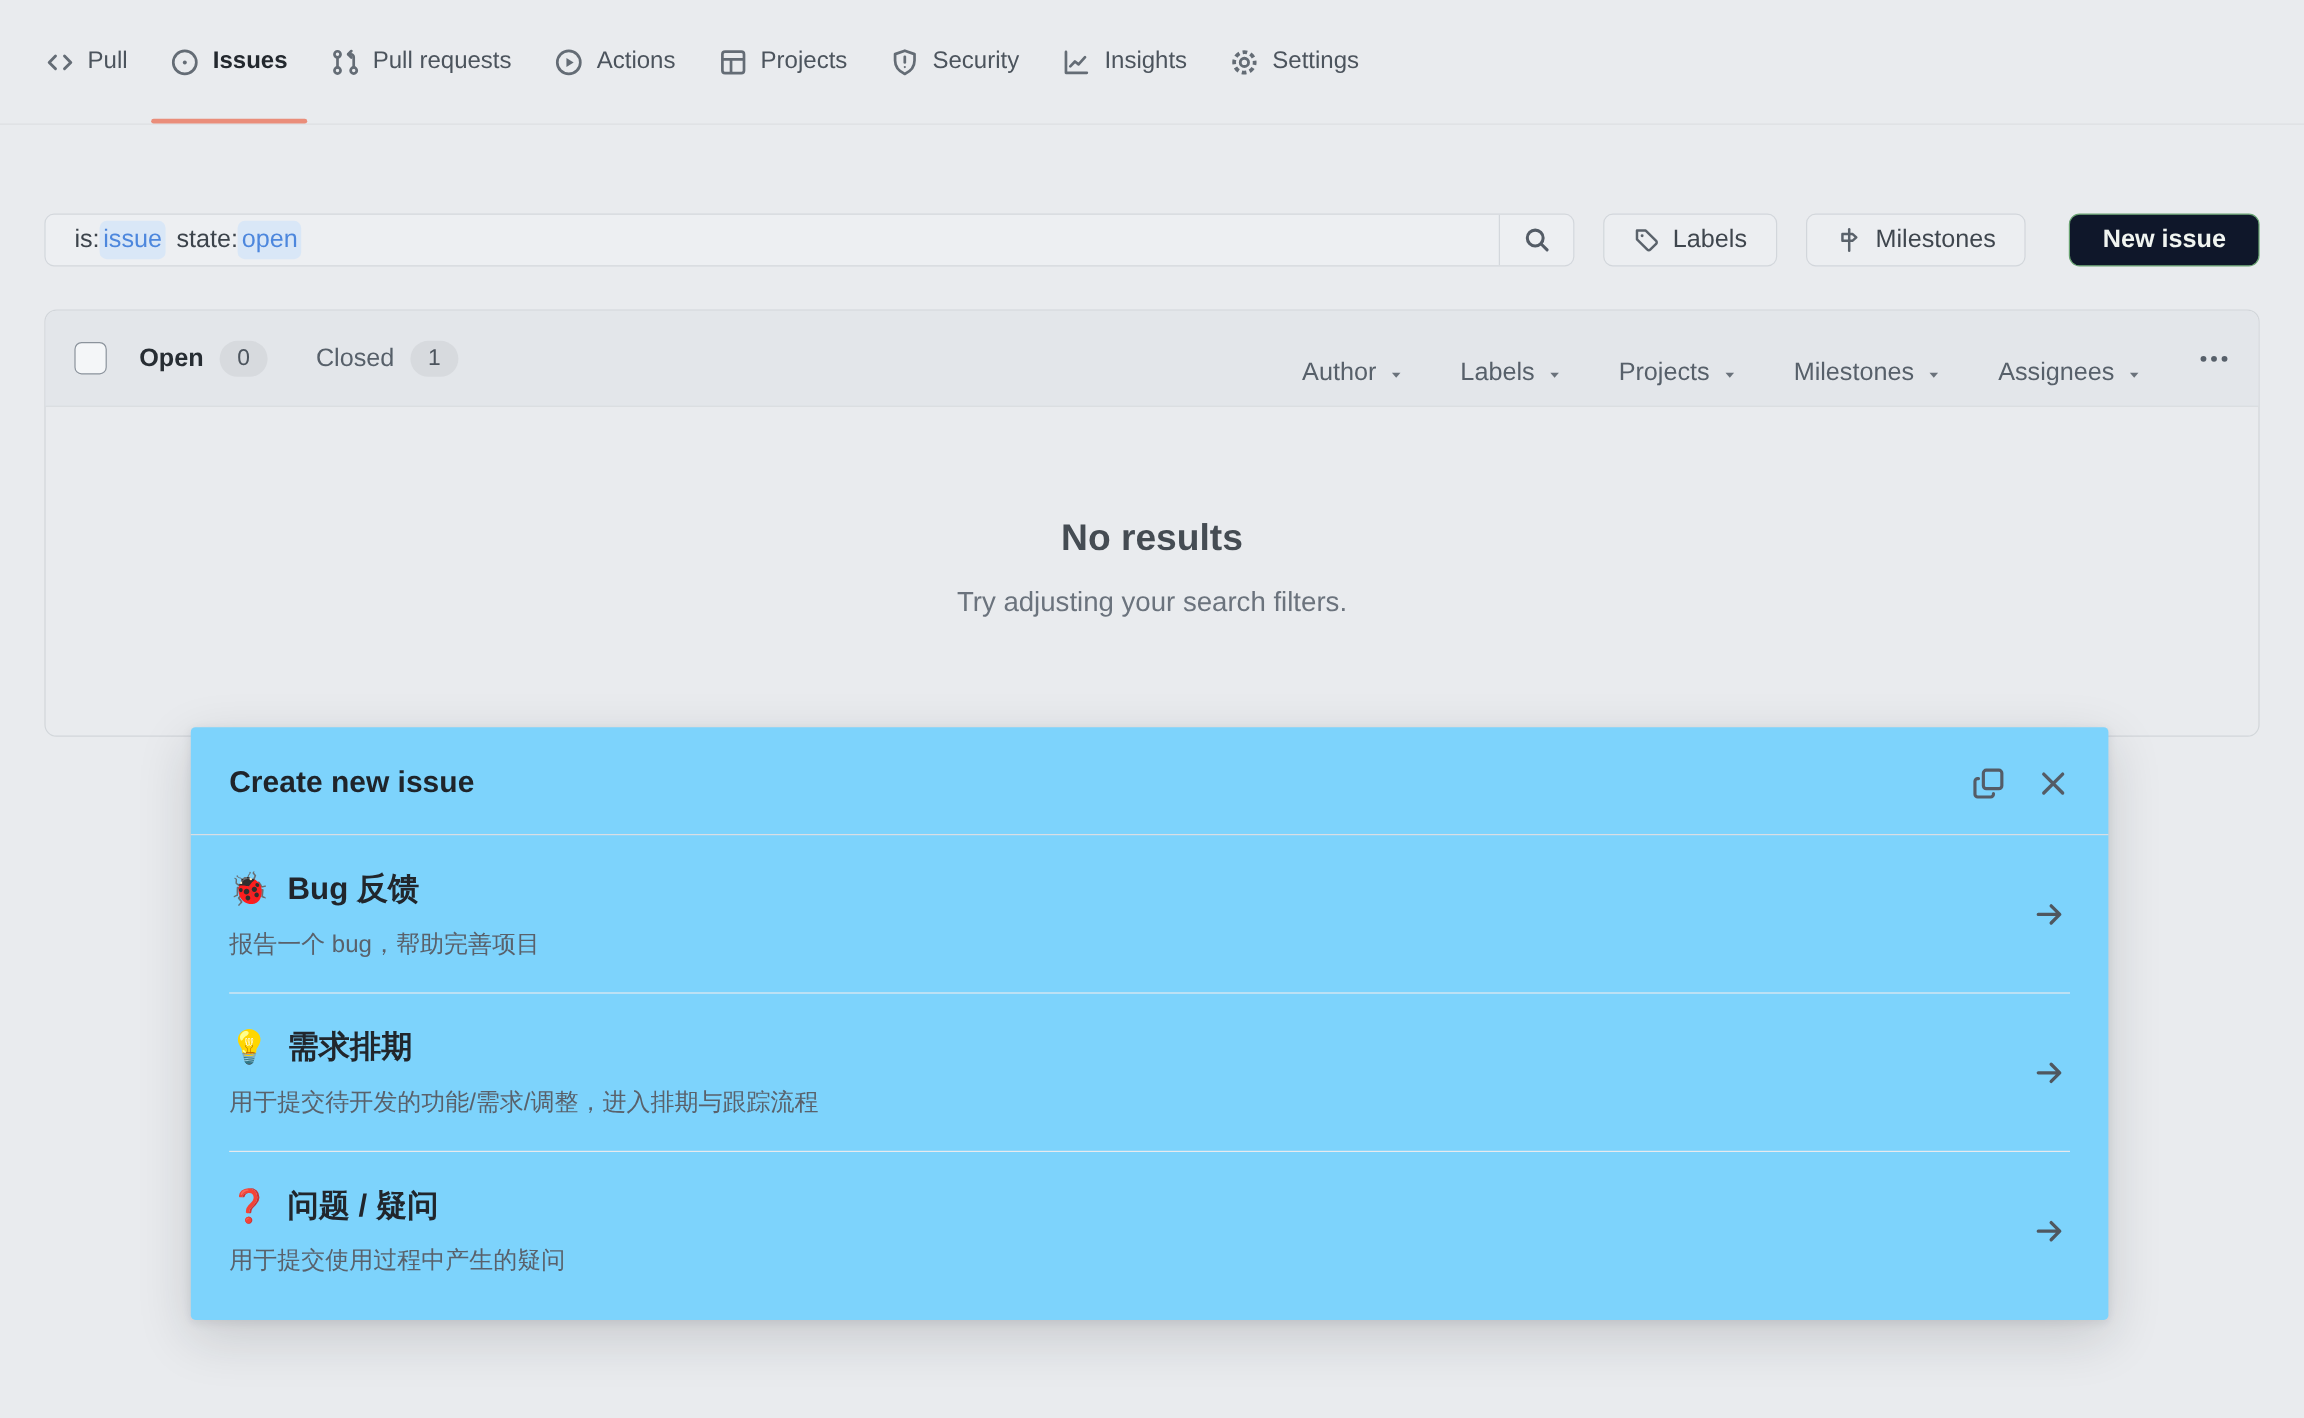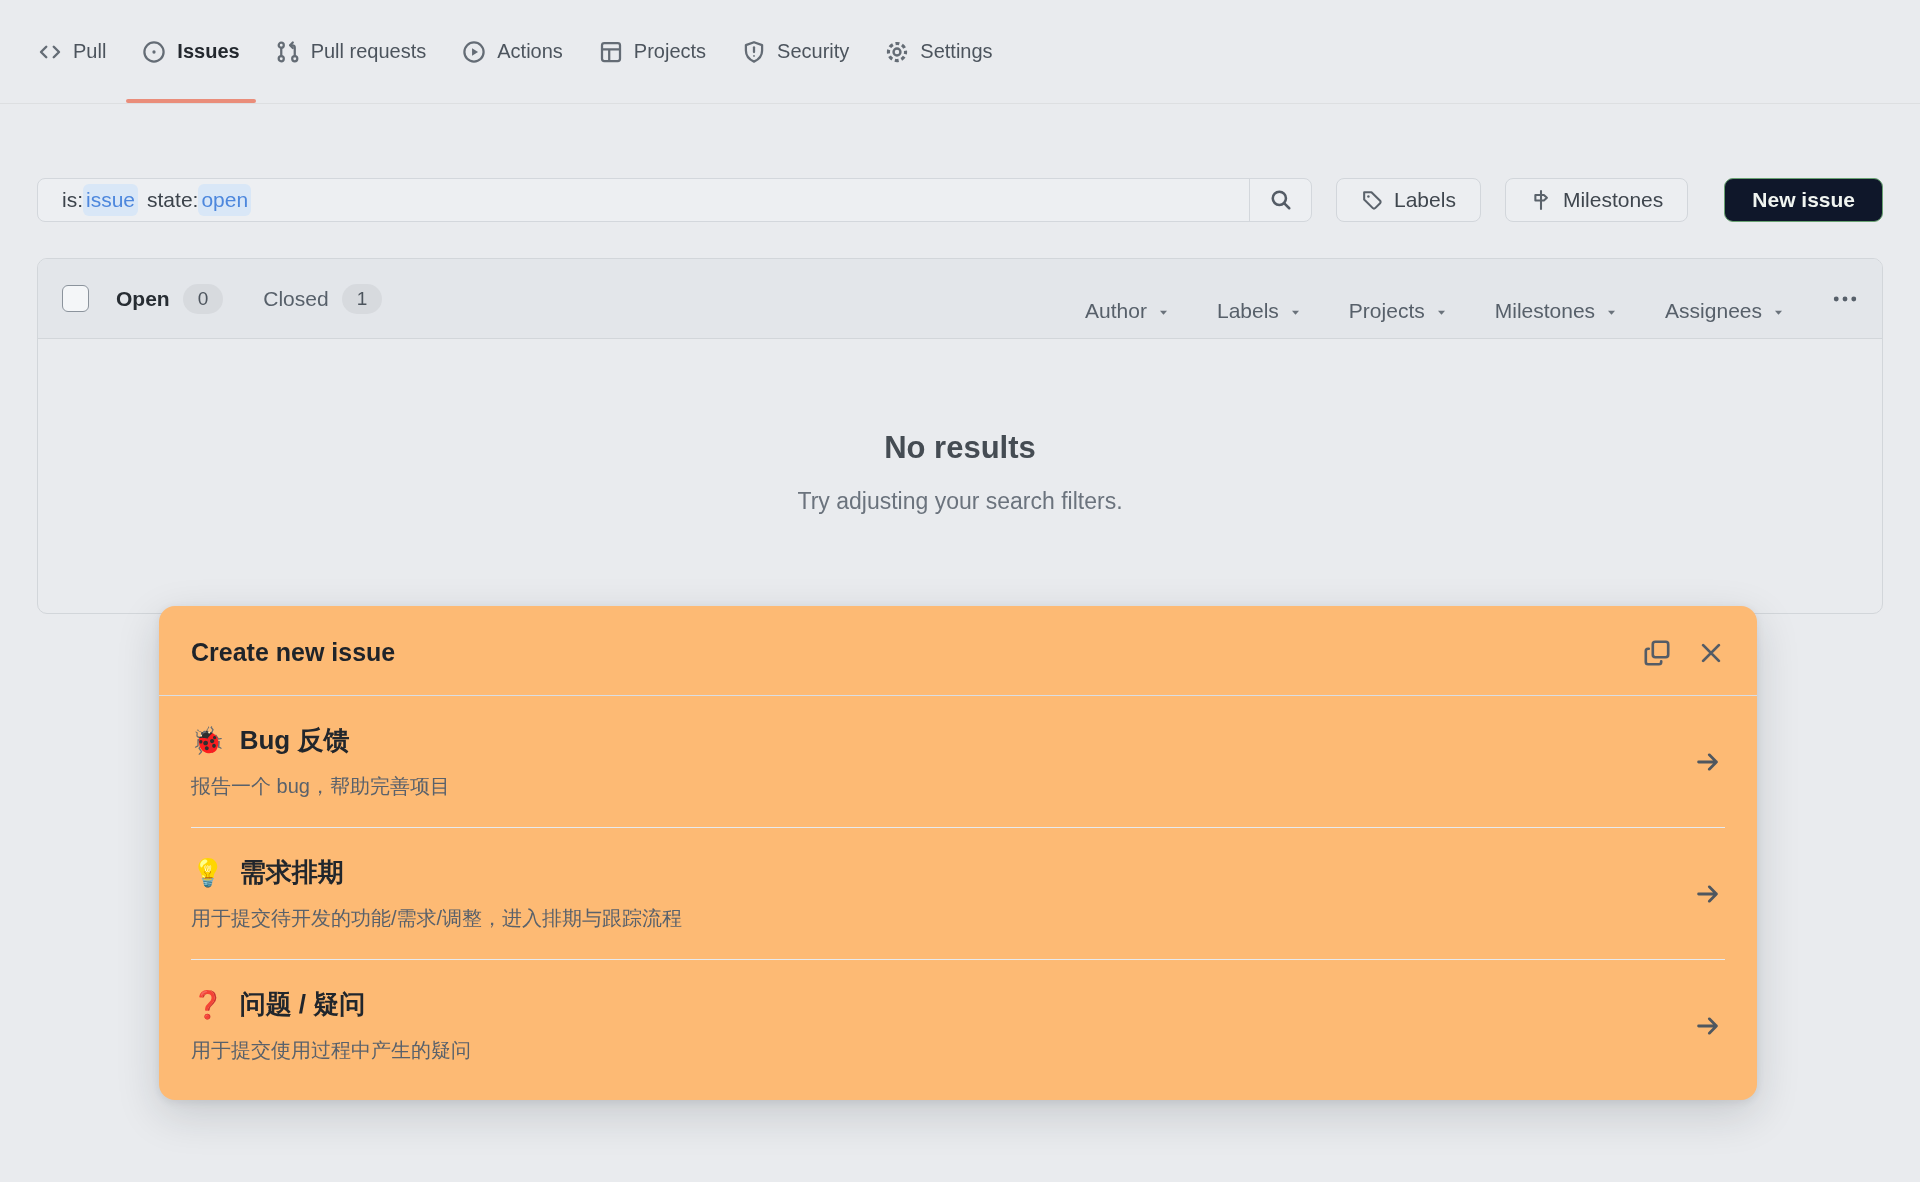--- a/index.html
+++ b/index.html
@@ -35,21 +35,21 @@
   .count-badge { background:#d7dade; border-radius:999px; padding:4px 15px; font-size:19px; font-weight:400; color:#4c545d; }
   .filters { margin-left:auto; display:flex; align-items:center; gap:46px; }
   .filter { display:flex; align-items:center; gap:9px; font-size:21px; color:#57606a; cursor:pointer;margin-top:24px; }
   .caret { width:15px; height:15px; color:#6a727b; margin-top:3px; }
   .kebab { width:26px; height:26px; color:#57606a; cursor:pointer; }
   .list-body { height:274px; border-radius:0 0 9px 9px; display:flex; flex-direction:column; align-items:center; justify-content:center; padding-bottom:8px; }
   .empty-title { font-size:31px; font-weight:700; color:#454c53; }
   .empty-sub { font-size:23px; color:#6b737d; margin-top:22px; }
 
   
-  .modal { position:absolute; left:159px; top:606px; width:1598px; height:494px; background:#fdba74; border-radius:16px; box-shadow:0 14px 44px rgba(25,30,36,0.16), 0 2px 8px rgba(25,30,36,0.08); z-index:10; }
+  .modal { position:absolute; left:159px; top:606px; width:1598px; height:494px; background:#7dd3fc; border-radius:4px; box-shadow:0 14px 44px rgba(25,30,36,0.16), 0 2px 8px rgba(25,30,36,0.08); z-index:10; }
   .modal-header { display:flex; align-items:center; padding:32px 32px 28px 32px; border-bottom:1px solid #d9dee4; }
   .modal-title { font-size:25px; font-weight:700; color:#1f242a; }
   .modal-actions { margin-left:auto; display:flex; align-items:center; gap:26px; }
   .icon-btn { width:28px; height:28px; color:#545c66; cursor:pointer; display:block; }
   .templates { padding:0; }
   .template-item { display:flex; align-items:center; margin:0 32px; padding:27px 0; cursor:pointer; }
   .template-item + .template-item { border-top:1px solid #e7eaee; }
   .tpl-main { flex:1; }
   .tpl-title { font-size:26px; font-weight:700; color:#21262c; display:flex; align-items:center; gap:15px; }
   .tpl-emoji { font-size:27px; font-weight:400; }
@@ -100,20 +100,27 @@
   </div>
   <div class="nav-item">
     <svg class="nicon" viewBox="0 0 16 16" fill="none" stroke="currentColor" stroke-width="1.5" stroke-linecap="round" stroke-linejoin="round">
         <path d="M8 1.5 13.4 3.4V7c0 3.4-1.9 5.9-5.4 7.4C4.5 12.9 2.6 10.4 2.6 7V3.4Z"></path>
         <path d="M8 4.9v3.1"></path>
         <circle cx="8" cy="10.6" r="0.6" fill="currentColor" stroke="none"></circle>
       </svg>
     <span>Security</span>
   </div>
   <div class="nav-item">
+    <svg class="nicon" viewBox="0 0 16 16" fill="none" stroke="currentColor" stroke-width="1.5" stroke-linecap="round" stroke-linejoin="round">
+        <path d="M2.2 2.2v11.6h11.6"></path>
+        <path d="M4.6 10.2 7.2 7.5l2 1.6 3.6-4"></path>
+      </svg>
+    <span>Insights</span>
+  </div>
+  <div class="nav-item">
     <svg class="nicon" viewBox="0 0 16 16" fill="none" stroke="currentColor">
         <circle cx="8" cy="8" r="5.7" stroke-width="2.1" stroke-dasharray="2.6 1.88" stroke-dashoffset="1.2"></circle>
         <circle cx="8" cy="8" r="2.3" stroke-width="1.6"></circle>
       </svg>
     <span>Settings</span>
   </div>
 </nav>
 
 <div class="content">
 

